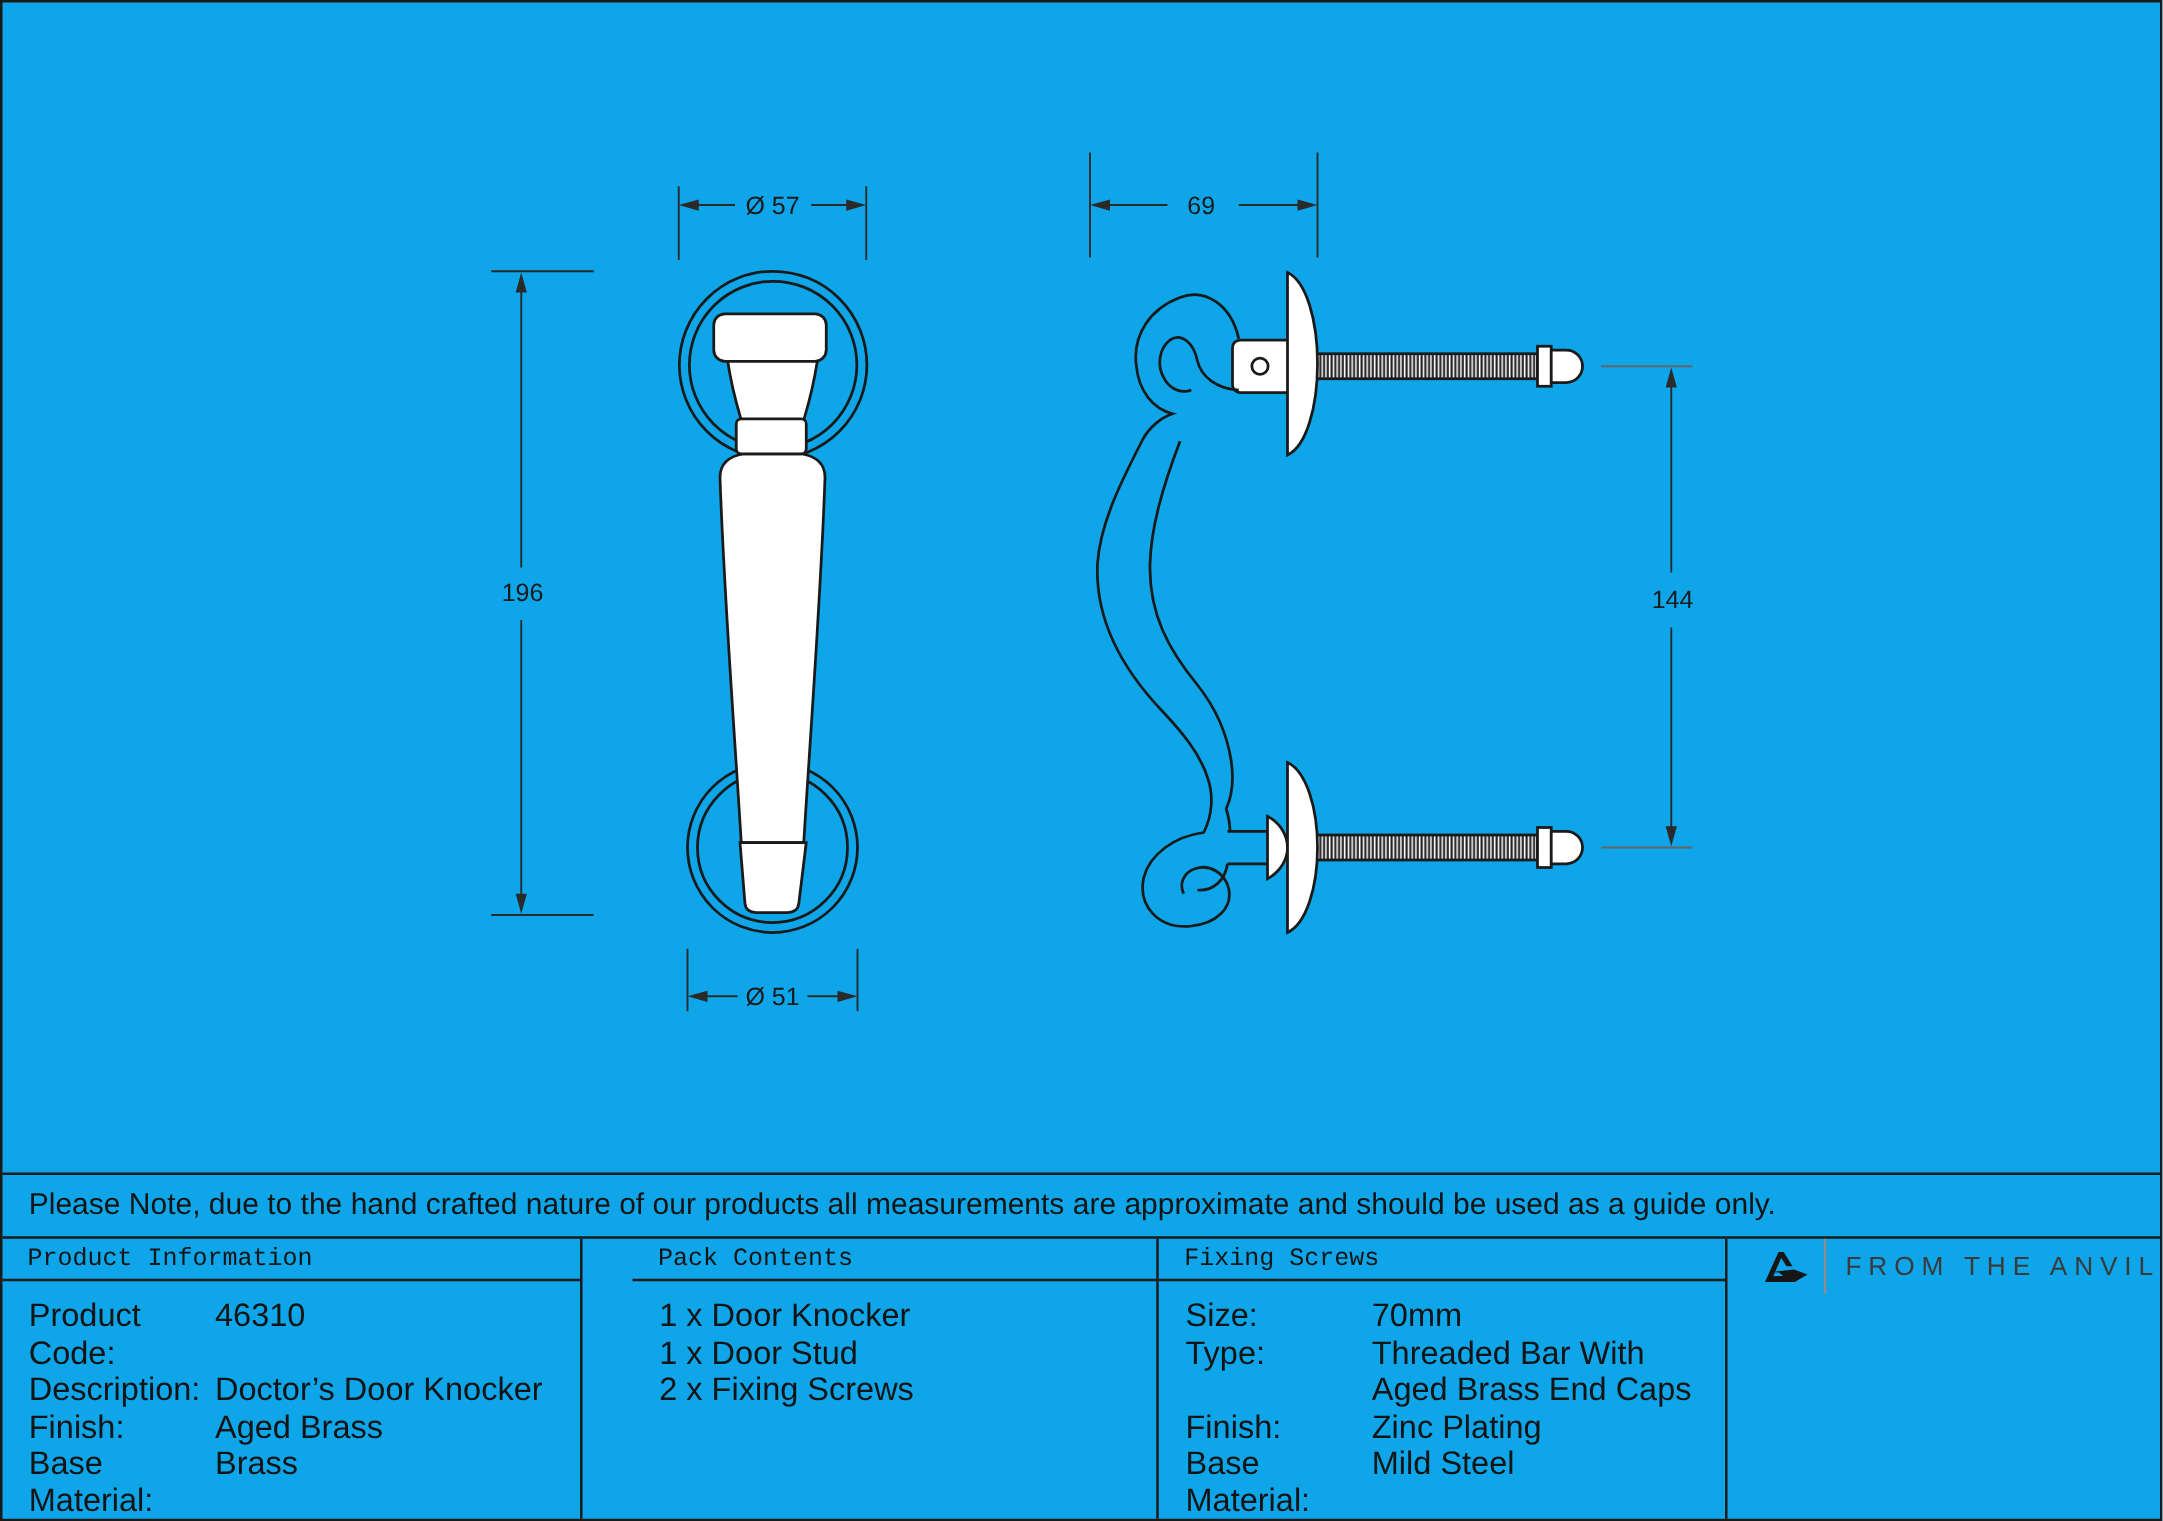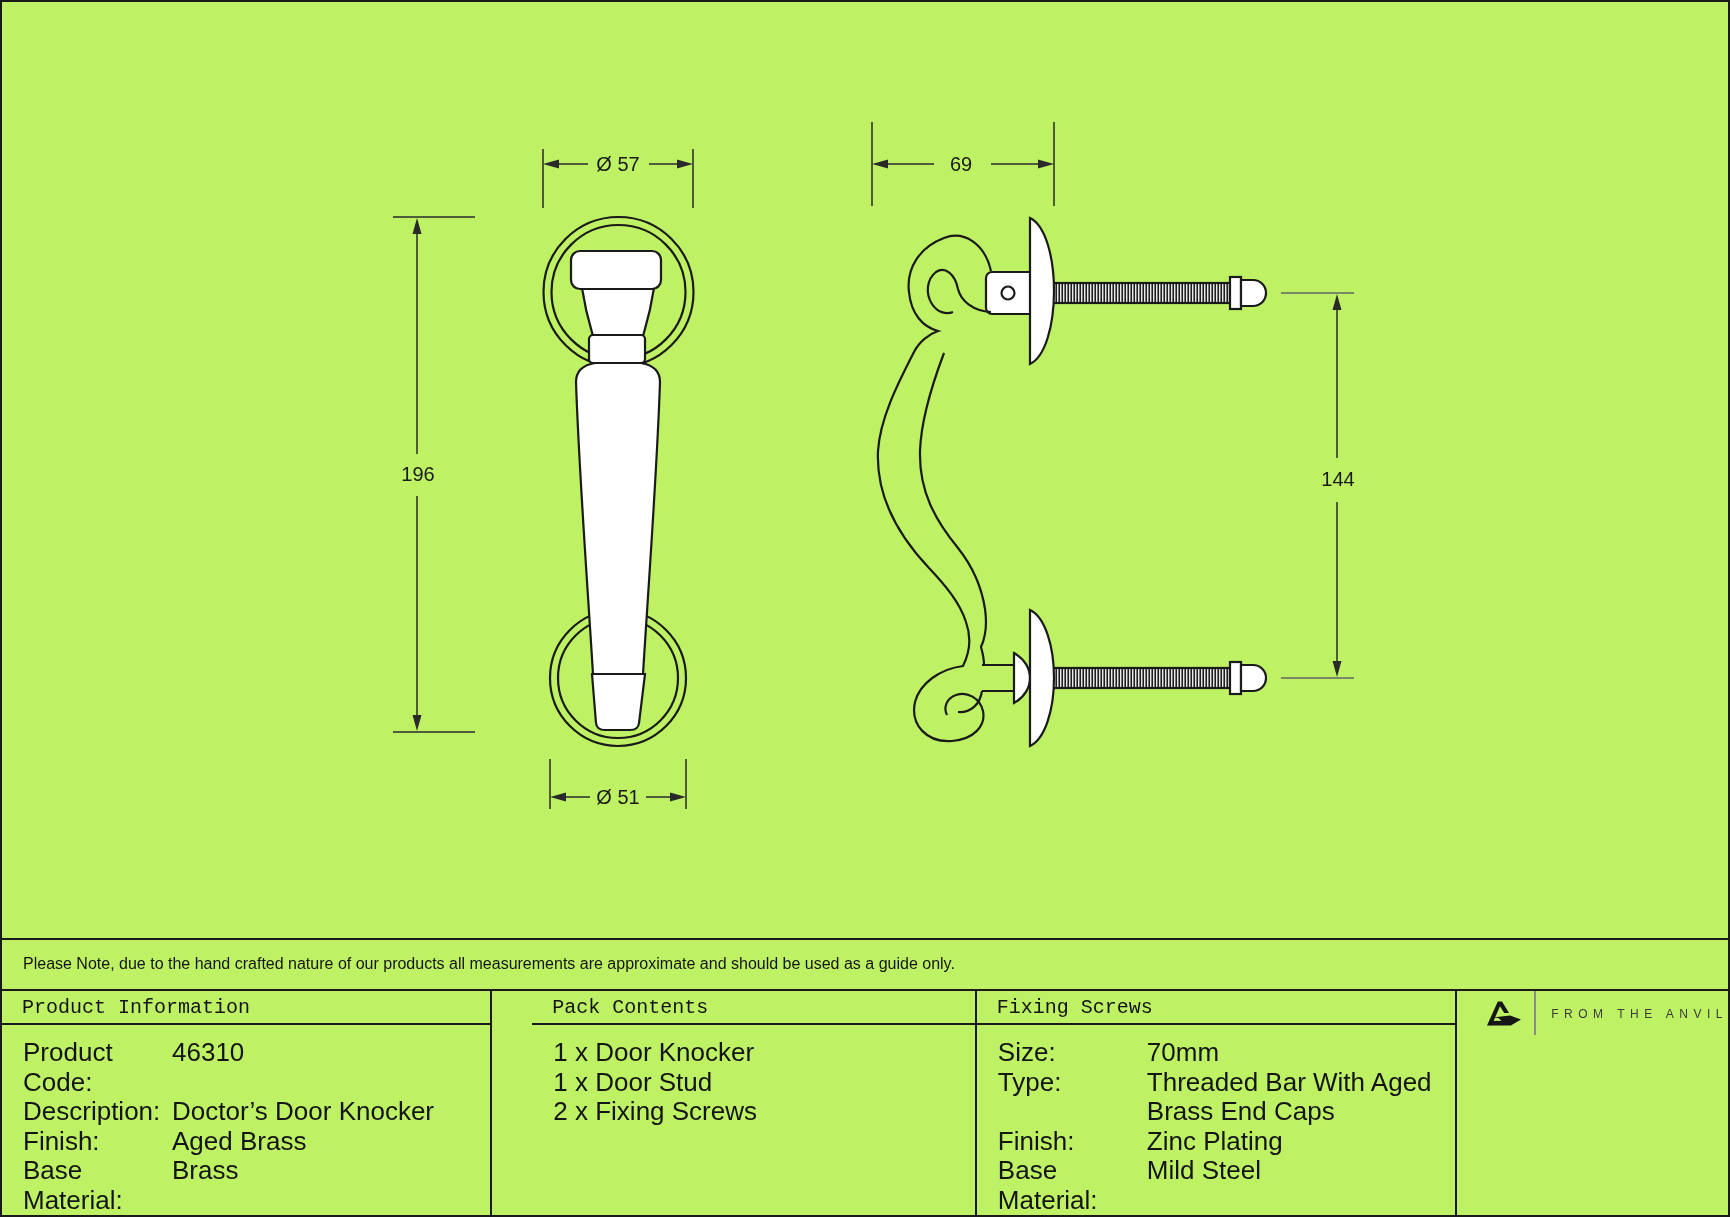--- a/index.html
+++ b/index.html
@@ -7,35 +7,35 @@
   body {
     width: 1730px; height: 1217px;
     font-family: "Liberation Sans", sans-serif;
     color: #141414;
     position: relative;
   }
   .page {
     position: absolute; inset: 0;
     border: 2px solid #1a1a1a;
     display: flex; flex-direction: column;
-    background: #bef264;
+    background: #0ea5e9;
   }
   .drawing-area {
     height: 952px;
     border-bottom: 2px solid #1a1a1a;
     position: relative;
     overflow: hidden;
   }
   .drawing-area svg { display: block; }
   .note-row {
     height: 52px;
     border-bottom: 2px solid #1a1a1a;
     display: flex; align-items: center;
     padding-left: 21px;
-    font-size: 16px;
+    font-size: 24px;
   }
   .info-table { flex: 1; display: flex; }
   .col { display: flex; flex-direction: column; }
   .col-1 { width: 493px; border-right: 2px solid #1a1a1a; }
   .col-2 { width: 447px; border-right: 2px solid #1a1a1a; margin-left: 40px; }
   .col-3 { width: 483px; border-right: 2px solid #1a1a1a; }
   .col-logo { flex: 1; display: flex; align-items: center; }
   .col-header {
     height: 34px; flex: 0 0 34px;
     border-bottom: 2px solid #1a1a1a;
@@ -53,21 +53,21 @@
   .kv-label { width: 149px; flex: 0 0 149px; }
   .kv-value { flex: 1; }
   .pack-line { display: block; }
   
   .brand { display: flex; align-items: center; padding-left: 30px; }
   .brand-divider {
     width: 2px; height: 44px; background: #8c8c8c;
     margin: 0 15px 0 13px;
   }
   .brand-text {
-    font-size: 12px; letter-spacing: 5.5px;
+    font-size: 21px; letter-spacing: 5.5px;
     color: #3a3a3a; white-space: nowrap;
     padding-top: 2px;
   }
   .dim-text { font-size: 20px; fill: #1a1a1a; font-family: "Liberation Sans", sans-serif; }
 </style>
 </head>
 <body>
 
 <div class="page">
 

